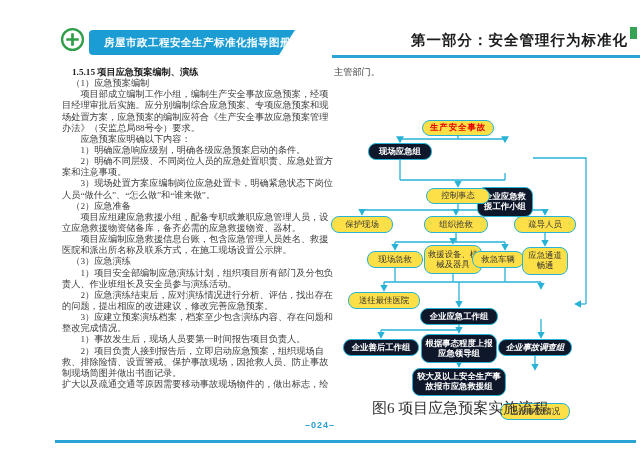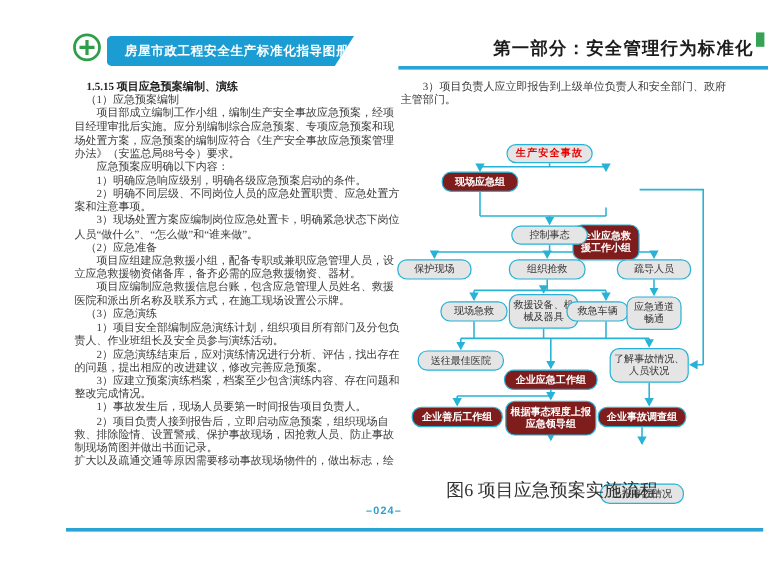--- a/index.html
+++ b/index.html
@@ -25,25 +25,25 @@
   .col-left{left:62px;top:67px;width:262px;}
   .col-right{left:334px;top:67px;width:300px;}
   .text-line{white-space:nowrap;height:11.15px;}
   .section-heading{font-weight:bold;color:#222;padding-left:10px;height:11.15px;white-space:nowrap;}
 
   
   .flowchart{position:absolute;left:326px;top:112px;width:312px;height:300px;
              font-family:"Liberation Sans","DejaVu Sans",sans-serif;}
   .flowchart svg{position:absolute;left:0;top:0;}
   .node{position:absolute;box-sizing:border-box;border:1.4px solid #27b2d6;
-        border-radius:8px;background:#e5e5e5;color:#333;
+        border-radius:8px;background:#fde047;color:#333;
         font-size:8.4px;line-height:1.18;font-weight:500;
         display:flex;align-items:center;justify-content:center;
         text-align:center;padding:1px 2px;}
-  .node.filled{background:#7f1d1d;border-color:#27b2d6;color:#fff;font-weight:600;}
+  .node.filled{background:#0f172a;border-color:#27b2d6;color:#fff;font-weight:600;}
   .node.red-text{color:#e60000;font-weight:bold;letter-spacing:1px;}
   .fc-caption{position:absolute;left:0;top:287px;width:268px;text-align:center;
               font-family:"Liberation Serif","DejaVu Serif",serif;
               font-size:15px;color:#333;}
 
   .connector{stroke:#27b2d6;stroke-width:1.3;fill:none;}
   .arrow{marker-end:url(#arr);}
 
   
   .page-number{position:absolute;left:0;top:420px;width:640px;text-align:center;
@@ -96,21 +96,20 @@
       <div class="text-line">　　1）事故发生后，现场人员要第一时间报告项目负责人。</div>
       <div class="text-line">　　2）项目负责人接到报告后，立即启动应急预案，组织现场自</div>
       <div class="text-line">救、排除险情、设置警戒、保护事故现场，因抢救人员、防止事故</div>
       <div class="text-line">制现场简图并做出书面记录。</div>
       <div class="text-line">扩大以及疏通交通等原因需要移动事故现场物件的，做出标志，绘</div>
     </div>
 </div>
 
 <div class="col col-right">
   <div>
-      <div class="text-line">　　3）项目负责人应立即报告到上级单位负责人和安全部门、政府</div>
       <div class="text-line">主管部门。</div>
     </div>
 </div>
 
 <div class="flowchart">
   <svg width="312" height="300">
     <defs>
       <marker id="arr" markerWidth="7" markerHeight="7" refX="4.5" refY="3" orient="auto">
         <path d="M0,0 L5.5,3 L0,6 Z" fill="#27b2d6"></path>
       </marker>
@@ -148,24 +147,24 @@
   <div class="node filled" style="left:151px;top:31px;width:56px;height:30px;margin-top:44px;">企业应急救援工作小组</div>
   <div class="node" style="left:100px;top:76px;width:64px;height:16px;">控制事态</div>
   <div class="node" style="left:5px;top:104px;width:62px;height:17px;">保护现场</div>
   <div class="node" style="left:98px;top:104px;width:64px;height:17px;">组织抢救</div>
   <div class="node" style="left:188px;top:104px;width:62px;height:17px;">疏导人员</div>
   <div class="node" style="left:41px;top:139px;width:56px;height:17px;">现场急救</div>
   <div class="node" style="left:98px;top:133px;width:58px;height:29px;">救援设备、机械及器具</div>
   <div class="node" style="left:146px;top:139px;width:52px;height:17px;">救急车辆</div>
   <div class="node" style="left:196px;top:135px;width:46px;height:28px;">应急通道畅通</div>
   <div class="node" style="left:22px;top:180px;width:72px;height:17px;">送往最佳医院</div>
-  <div class="node" style="left:182px;top:178px;width:66px;height:29px;">了解事故情况、人员状况</div>
   <div class="node filled" style="left:94px;top:196px;width:78px;height:17px;">企业应急工作组</div>
   <div class="node filled" style="left:17px;top:227px;width:76px;height:17px;">企业善后工作组</div>
   <div class="node filled" style="left:95px;top:222px;width:76px;height:29px;">根据事态程度上报应急领导组</div>
-  <div class="node filled" style="left:172px;top:227px;width:74px;height:17px;">企业事故调查组</div>
+  <div class="node filled" style="left:172px;top:227px;width:74px;height:17px;font-style:italic;">企业事故调查组</div>
+  <div class="node filled" style="left:86px;top:256px;width:94px;height:28px;">较大及以上安全生产事故报市应急救援组</div>
   <div class="node" style="left:174px;top:271px;width:70px;height:17px;margin-top:20px;">上报事故情况</div>
 
   <div class="fc-caption">图6 项目应急预案实施流程</div>
 </div>
 
 <div class="page-number">–024–</div>
 <div class="footer-line"></div>
 
 </body></html>

